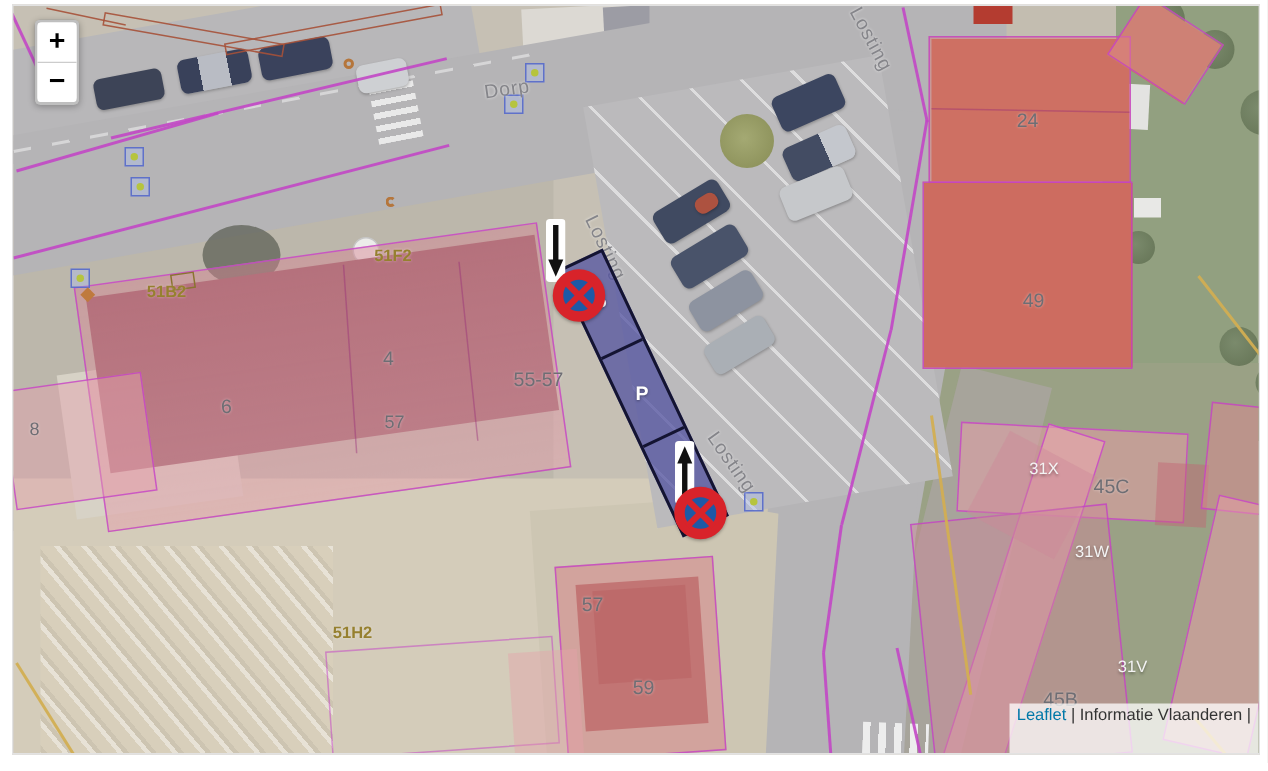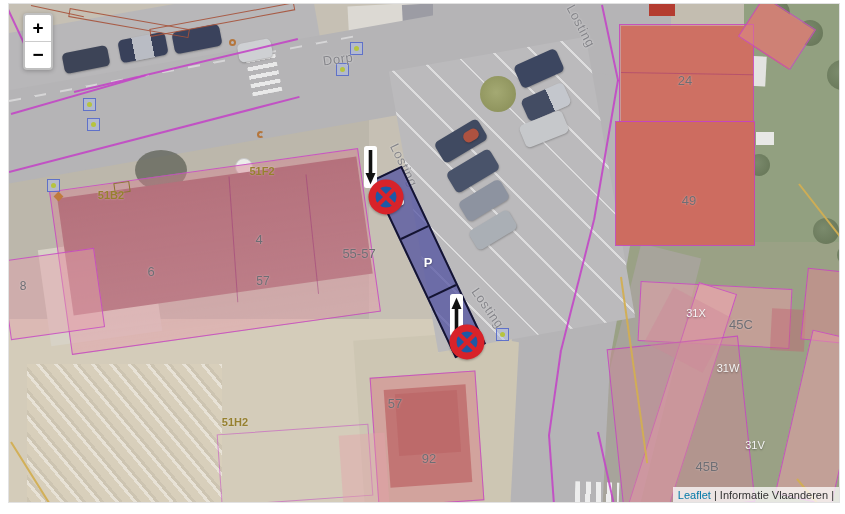--- a/index.html
+++ b/index.html
@@ -23,21 +23,21 @@
   .strip{position:absolute;left:321px;top:241px;width:197px;height:34px;transform:rotate(64.7deg);background:rgba(77,77,160,.72);border:2px solid #141432;box-sizing:border-box;display:flex;z-index:40;}
   .cell{flex:1;display:flex;align-items:center;justify-content:center;border-right:2px solid #141432;}
   .cell:last-child{border-right:none;}
   .cell b{color:#fff;font-size:13px;transform:rotate(-64.7deg);text-shadow:0 1px 2px rgba(0,0,0,.4);}
   .sign{position:absolute;width:36px;height:36px;z-index:60;filter:drop-shadow(0 1px 1px rgba(0,0,0,.3));}
   .arrow{position:absolute;width:13px;height:42px;z-index:55;}
   .zoomctl{position:absolute;left:14px;top:9px;width:26px;border:2px solid rgba(0,0,0,.25);border-radius:4px;background:#fff;z-index:100;box-shadow:0 1px 4px rgba(0,0,0,.25);}
   .zoombtn{display:block;width:26px;height:26px;line-height:25px;text-align:center;font-size:19px;font-weight:bold;color:#000;text-decoration:none;cursor:pointer;background:#fff;}
   .zoombtn:first-child{border-bottom:1px solid #ccc;border-radius:3px 3px 0 0;}
   .zoombtn:last-child{border-radius:0 0 3px 3px;}
-  .attrib{position:absolute;right:0;bottom:0;height:15px;line-height:17px;background:rgba(255,255,255,.75);padding:0 5px;font-size:11px;color:#333;z-index:100;white-space:nowrap;}
+  .attrib{position:absolute;right:0;bottom:0;height:33px;line-height:17px;background:rgba(255,255,255,.75);padding:0 5px;font-size:11px;color:#333;z-index:100;white-space:nowrap;}
   .attrib a{color:#0078A8;text-decoration:none;cursor:pointer;}
   .poi{position:absolute;box-sizing:border-box;}
 </style>
 </head>
 <body>
 
 <div id="stage">
 <div id="map">
 
   <i class="abs" style="left:0;top:90px;width:360px;height:260px;background:#bcb7ab;"></i>
@@ -152,21 +152,21 @@
         <span class="slabel" style="left: 329px; top: 55px; transform: translate(-50%, -50%) rotate(-8deg); z-index: 30;">Dorp</span>
         <span class="slabel" style="left: 572px; top: 22px; transform: translate(-50%, -50%) rotate(62deg); z-index: 30;">Losting</span>
         <span class="slabel" style="left: 395px; top: 161px; transform: translate(-50%, -50%) rotate(64deg); z-index: 30;">Losting</span>
         <span class="slabel" style="left: 479px; top: 304px; transform: translate(-50%, -50%) rotate(55deg); z-index: 30;">Losting</span>
         <span class="plabel gray" style="left: 250px; top: 235px; font-size: 13px; transform: translate(-50%, -50%); z-index: 30;">4</span>
         <span class="plabel gray" style="left: 142px; top: 267px; font-size: 13px; transform: translate(-50%, -50%); z-index: 30;">6</span>
         <span class="plabel gray" style="left: 14px; top: 282px; font-size: 12px; transform: translate(-50%, -50%); z-index: 30;">8</span>
         <span class="plabel gray" style="left: 350px; top: 249px; font-size: 13px; transform: translate(-50%, -50%); z-index: 30;">55-57</span>
         <span class="plabel gray" style="left: 254px; top: 277px; font-size: 12px; transform: translate(-50%, -50%); z-index: 30;">57</span>
         <span class="plabel gray" style="left: 386px; top: 399px; font-size: 13px; transform: translate(-50%, -50%); z-index: 30;">57</span>
-        <span class="plabel gray" style="left: 420px; top: 454px; font-size: 13px; transform: translate(-50%, -50%); z-index: 30;">92</span>
+        <span class="plabel gray" style="left: 420px; top: 454px; font-size: 13px; transform: translate(-50%, -50%); z-index: 30;">59</span>
         <span class="plabel gray" style="left: 676px; top: 76px; font-size: 13px; transform: translate(-50%, -50%); z-index: 30;">24</span>
         <span class="plabel gray" style="left: 680px; top: 196px; font-size: 13px; transform: translate(-50%, -50%); z-index: 30;">49</span>
         <span class="plabel gray" style="left: 732px; top: 304px; font-size: 13px; transform: translate(-50%, -50%); z-index: 30; margin-top: 16px;">45C</span>
         <span class="plabel gray" style="left: 698px; top: 462px; font-size: 13px; transform: translate(-50%, -50%); z-index: 30;">45B</span>
         <span class="plabel olive" style="left: 102px; top: 191px; font-size: 11px; transform: translate(-50%, -50%); z-index: 30;">51B2</span>
         <span class="plabel olive" style="left: 253px; top: 167px; font-size: 11px; transform: translate(-50%, -50%); z-index: 30;">51F2</span>
         <span class="plabel olive" style="left: 226px; top: 418px; font-size: 11px; transform: translate(-50%, -50%); z-index: 30;">51H2</span>
         <span class="plabel white" style="left: 687px; top: 309px; font-size: 11px; transform: translate(-50%, -50%); z-index: 30;">31X</span>
         <span class="plabel white" style="left: 719px; top: 364px; font-size: 11px; transform: translate(-50%, -50%); z-index: 30;">31W</span>
         <span class="plabel white" style="left: 746px; top: 441px; font-size: 11px; transform: translate(-50%, -50%); z-index: 30;">31V</span>

